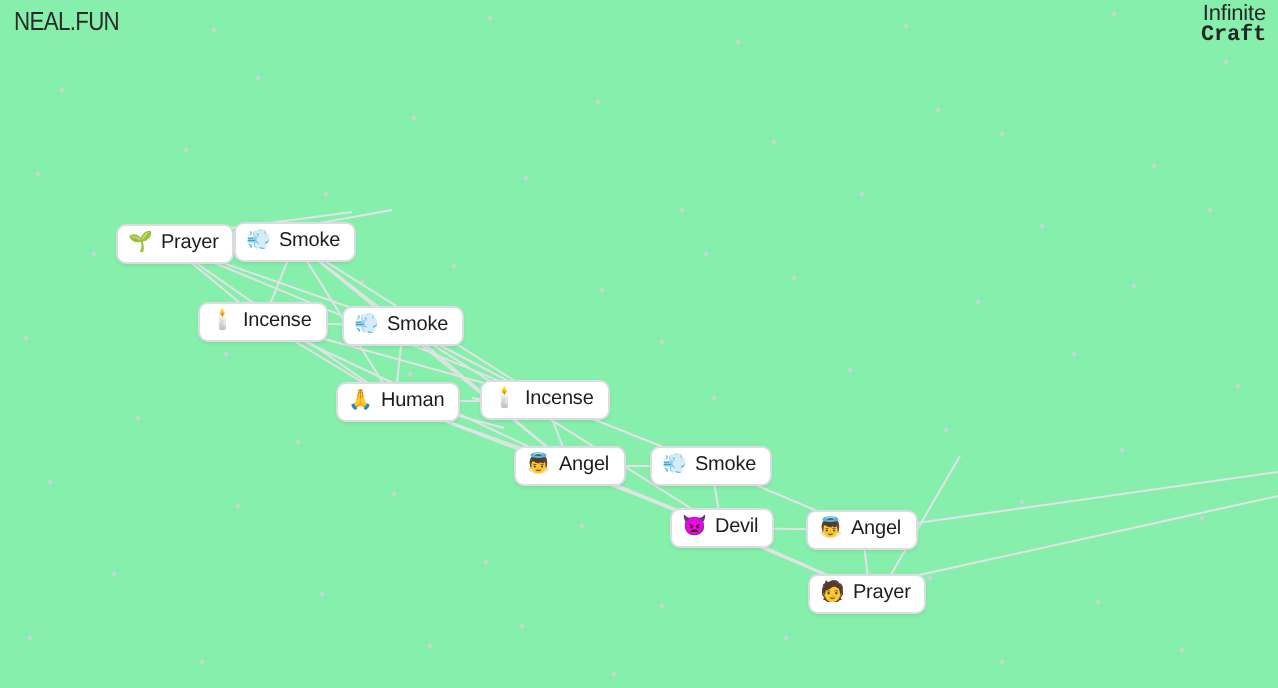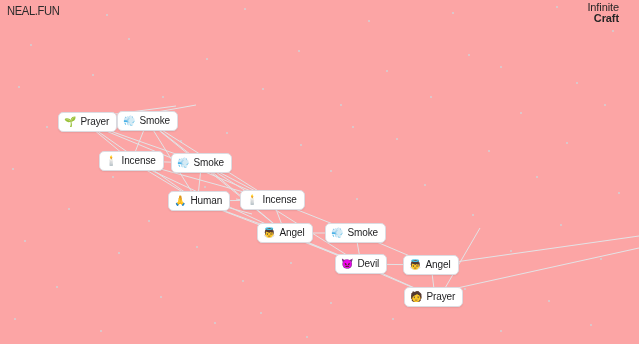--- a/index.html
+++ b/index.html
@@ -4,21 +4,21 @@
 <style>
   html, body {
     margin: 0;
     padding: 0;
     background: #ffffff;
   }
   #app {
     position: relative;
     width: 639px;
     height: 344px;
-    background: #fca5a5;
+    background: #86efac;
     overflow: hidden;
     font-family: "Liberation Sans", sans-serif;
     -webkit-font-smoothing: antialiased;
   }
 
   
   #dots {
     position: absolute;
     inset: 0;
     pointer-events: none;
@@ -39,38 +39,39 @@
     font-size: 13px;
     letter-spacing: -0.4px;
     color: #2b2b2b;
     font-family: "Liberation Sans Narrow", "Liberation Sans", sans-serif;
     transform: scaleX(0.86);
     transform-origin: left top;
     white-space: nowrap;
   }
   .brand {
     position: absolute;
-    right: 20px;
+    right: 6px;
     top: 2px;
     text-align: right;
     line-height: 11px;
     color: #262626;
     white-space: nowrap;
   }
   .brand .b-top {
     display: block;
     font-size: 11px;
     font-weight: 400;
     letter-spacing: -0.1px;
   }
   .brand .b-bot {
     display: block;
     font-size: 11px;
     font-weight: 700;
     letter-spacing: -0.1px;
+    font-family: Liberation Mono, monospace;
   }
 
   
   #edges {
     position: absolute;
     inset: 0;
     pointer-events: none;
   }
   #edges line {
     stroke: #e3e3e6;

